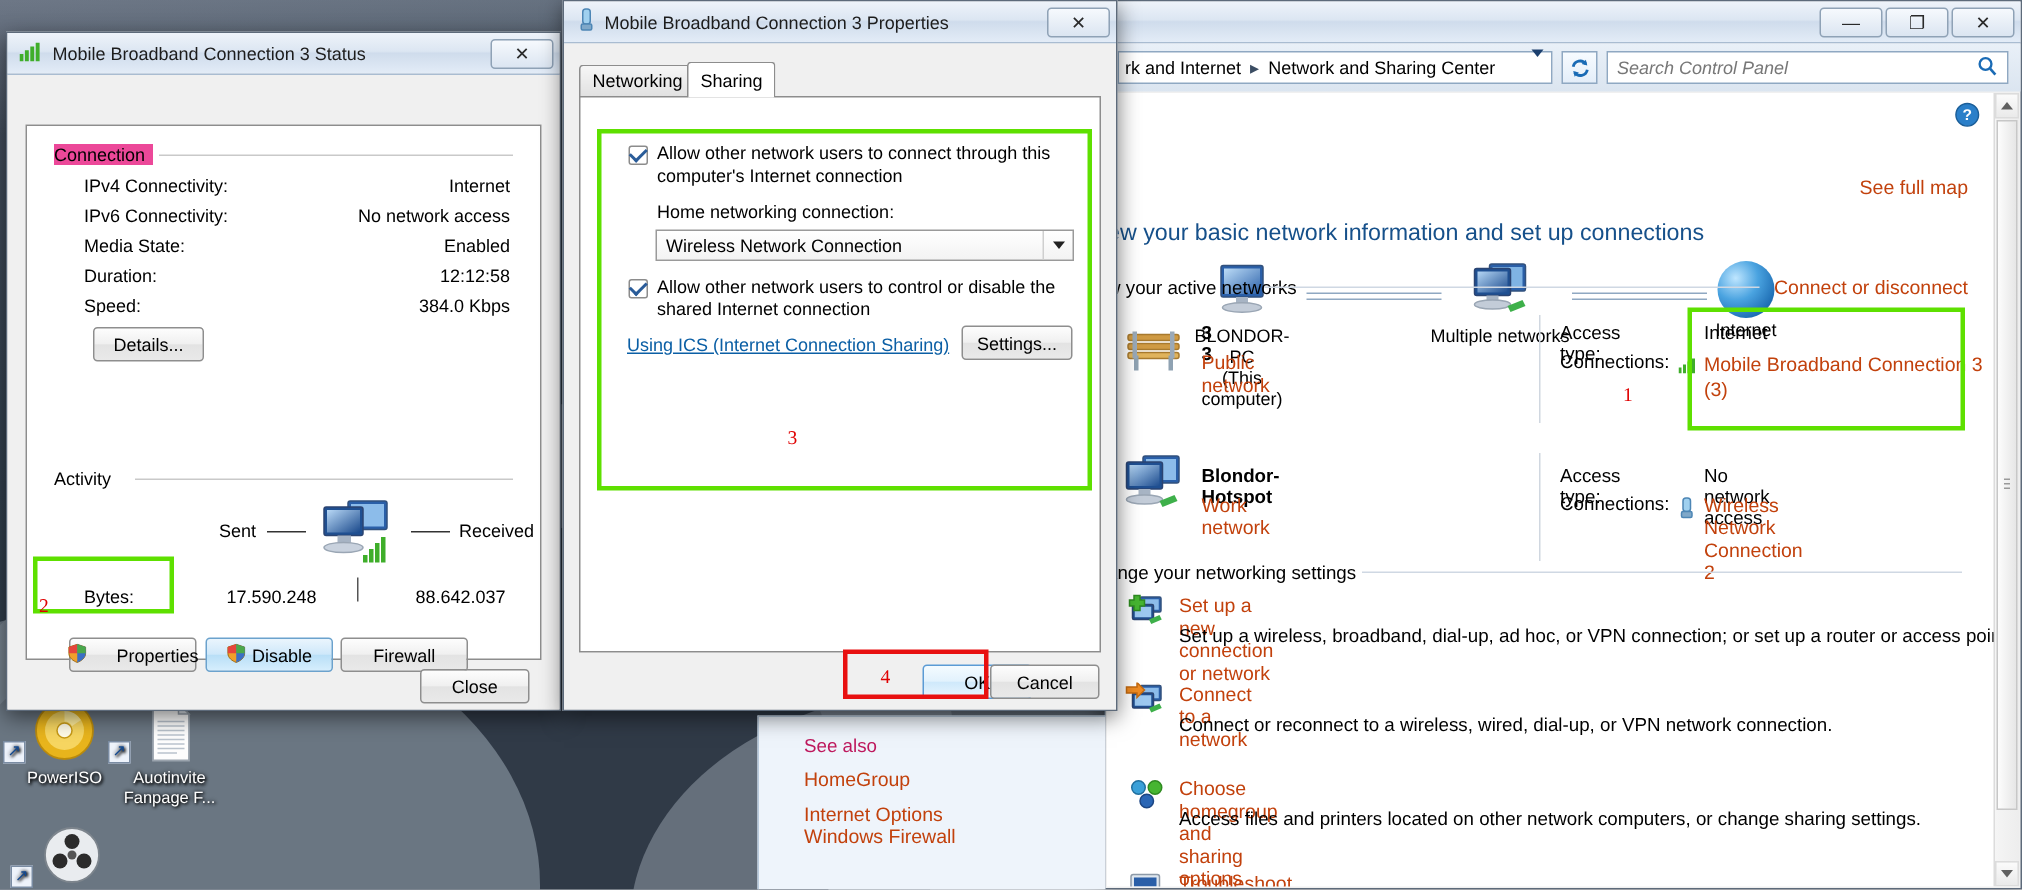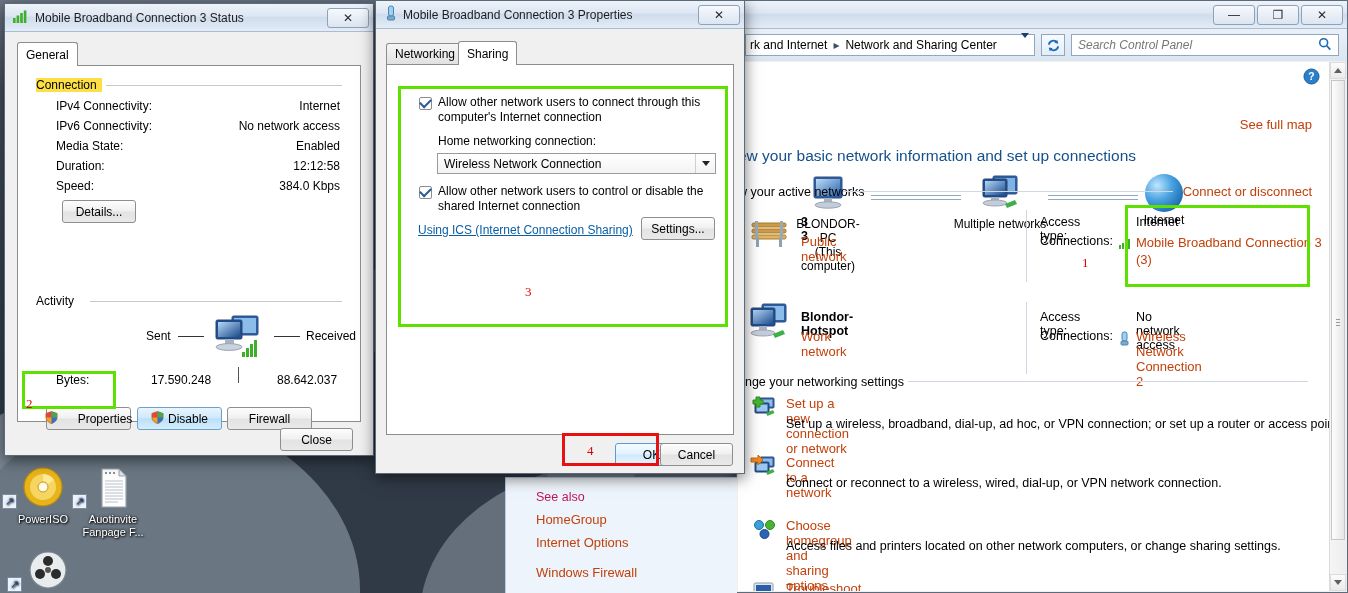--- a/index.html
+++ b/index.html
@@ -476,46 +476,43 @@
         <span style="width:0;height:0;border-left:4px solid transparent;border-right:4px solid transparent;border-top:5px solid #606060;"></span>
       </div>
     </div>
   </div>
 </div>
 
 <div style="position:absolute;left:505px;top:477px;width:232px;height:116px;background:#eef4fb;border-left:1px solid #b9cbdd;border-top:1px solid #b9cbdd;">
   <div style="position:absolute;left:30px;top:12px;font-size:12.5px;color:#be185d;">See also</div>
   <div class="cp-link" style="position:absolute;left:30px;top:34px;">HomeGroup</div>
   <div class="cp-link" style="position:absolute;left:30px;top:57px;">Internet Options</div>
-  <div class="cp-link" style="position:absolute;left:30px;top:87px;">Windows Firewall</div>
-</div>
-
-<div class="win" style="left:4px;top:3px;width:370px;height:453px;">
+  <div class="cp-link" style="position:absolute;left:30px;top:72px;">Windows Firewall</div>
+</div>
+
+<div class="win" style="left:4px;top:21px;width:370px;height:453px;">
   <div class="titlebar">
     <span style="margin-left:4px;">
       <svg width="16" height="14" viewBox="0 0 16 14">
         <rect x="0" y="9" width="2.6" height="5" fill="#3fae2a"></rect>
           <rect x="3.6" y="6.5" width="2.6" height="7.5" fill="#3fae2a"></rect>
         <rect x="7.2" y="4" width="2.6" height="10" fill="#3fae2a"></rect>
           <rect x="10.8" y="1.5" width="2.6" height="12.5" fill="#3fae2a"></rect>
       </svg>
     </span>
     <span class="title">Mobile Broadband Connection 3 Status</span>
     <div style="margin-left:auto;">
       <div class="tb-btn">✕</div>
     </div>
   </div>
 
   <div class="dlg-body" style="top:28px;bottom:0;">
-    <div class="tabstrip" style="position:absolute;left:12px;top:12px;right:12px;">
-      <div class="tab active" style="left:0;">General</div>
-    </div>
     <div class="tabpage" style="left:12px;top:33px;right:12px;height:357px;">
 
-      <div style="position:absolute;left:18px;top:12px;font-size:12px;background:#fde047;padding-right:5px;z-index:2;">Connection</div>
+      <div style="position:absolute;left:18px;top:12px;font-size:12px;background:#ec4899;padding-right:5px;z-index:2;">Connection</div>
       <div class="hr" style="left:88px;top:19px;right:18px;"></div>
 
       <div class="fieldrow" style="left:38px;top:33px;">IPv4 Connectivity:</div>
       <div class="fieldrow" style="right:20px;top:33px;">Internet</div>
       <div class="fieldrow" style="left:38px;top:53px;">IPv6 Connectivity:</div>
       <div class="fieldrow" style="right:20px;top:53px;">No network access</div>
       <div class="fieldrow" style="left:38px;top:73px;">Media State:</div>
       <div class="fieldrow" style="right:20px;top:73px;">Enabled</div>
       <div class="fieldrow" style="left:38px;top:93px;">Duration:</div>
       <div class="fieldrow" style="right:20px;top:93px;">12:12:58</div>

